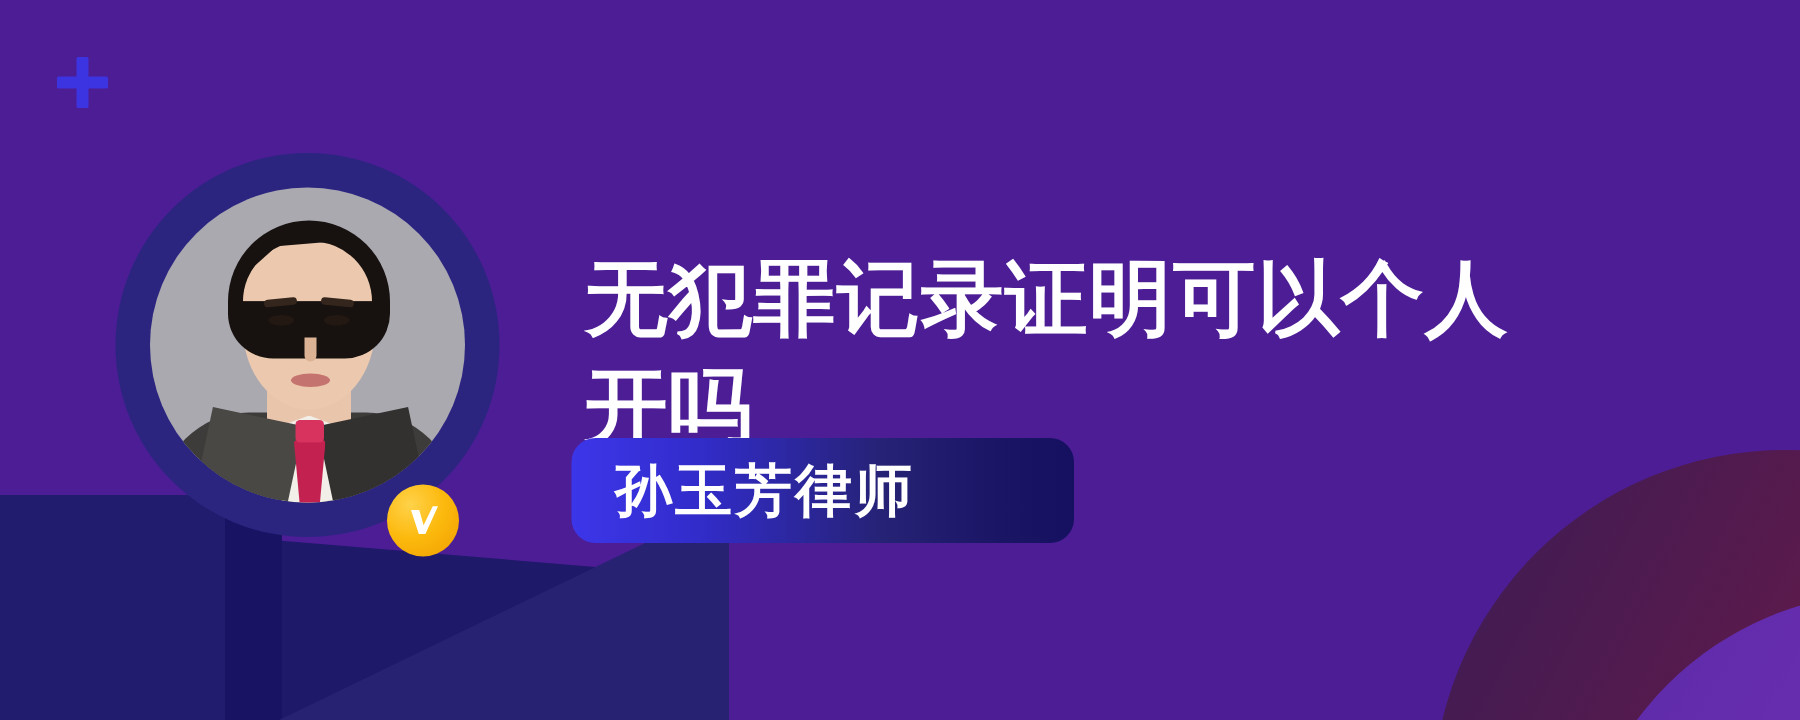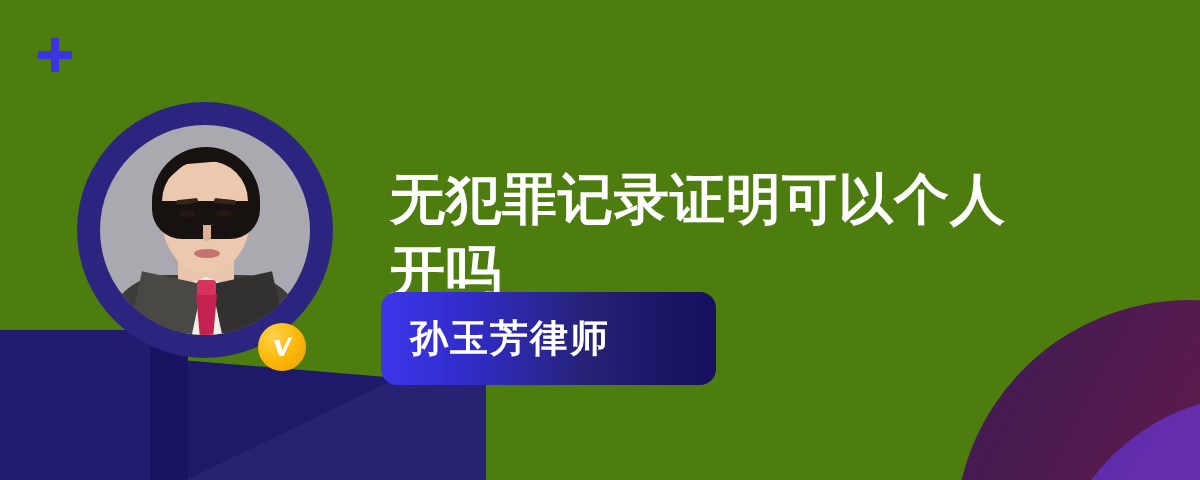--- a/index.html
+++ b/index.html
@@ -10,21 +10,21 @@
   }
   body {
     font-family: "Liberation Sans", "DejaVu Sans", sans-serif;
   }
 
   #banner {
     position: relative;
     width: 1200px;
     height: 480px;
     overflow: hidden;
-    background: #4d7c0f;
+    background: #4c1d95;
   }
 
   
   .deco {
     position: absolute;
     pointer-events: none;
   }
 
   
   #deco-slab-left {
@@ -230,21 +230,21 @@
     letter-spacing: 1px;
     white-space: pre-wrap;
   }
 
   
   #lawyer-button {
     position: absolute;
     left: 381px;
     top: 292px;
     width: 335px;
-    height: 93px;
+    height: 70px;
     border: none;
     border-radius: 16px;
     padding: 0 0 0 29px;
     text-align: left;
     color: #ffffff;
     font-size: 38px;
     font-weight: 700;
     letter-spacing: 2px;
     font-family: "Liberation Sans", "DejaVu Sans", sans-serif;
     background: linear-gradient(90deg, #3c36ea 0%, #322ccb 25%, #262275 62%, #1a1565 85%, #151060 100%);

